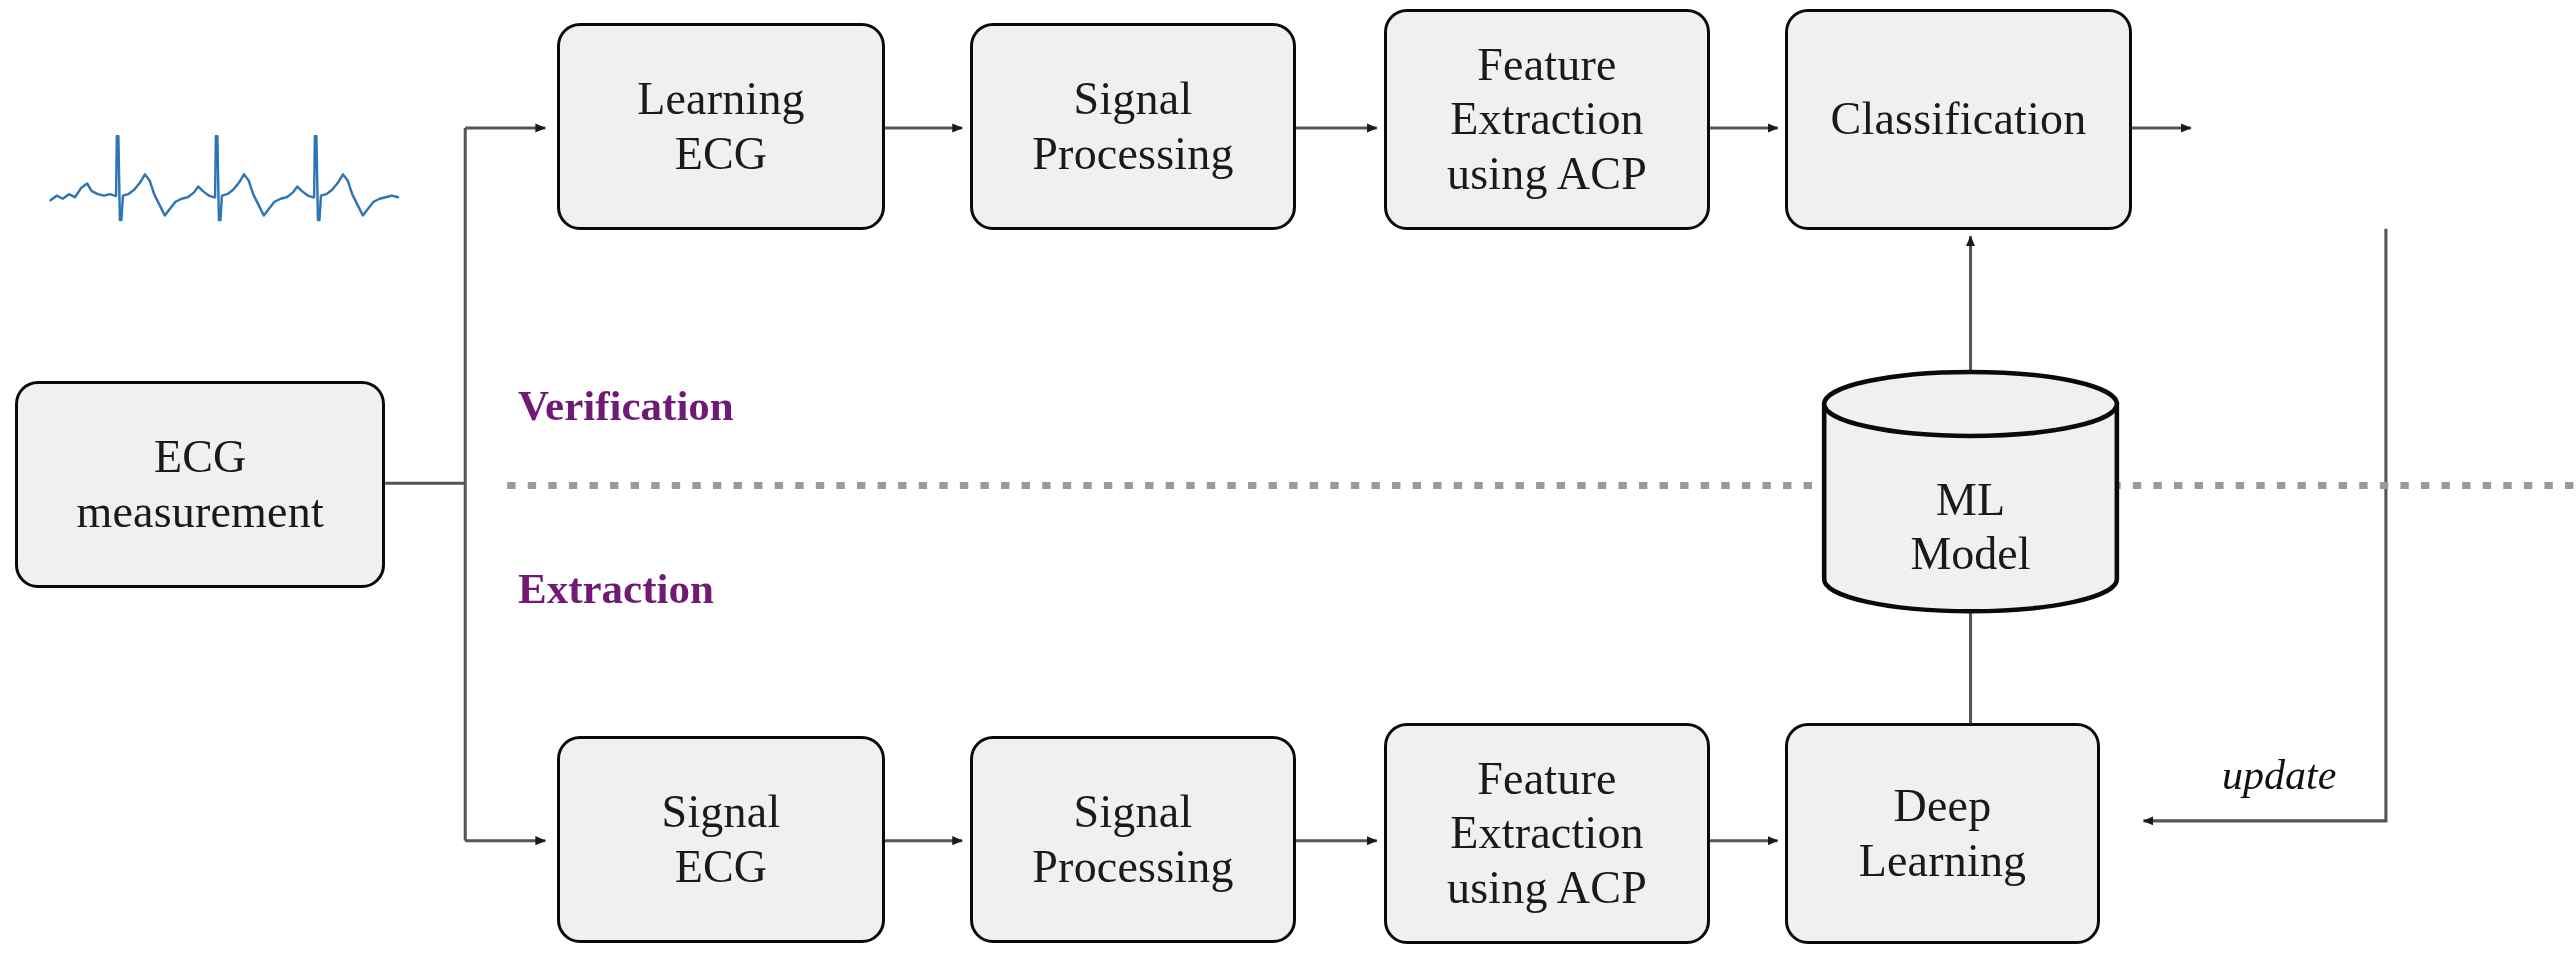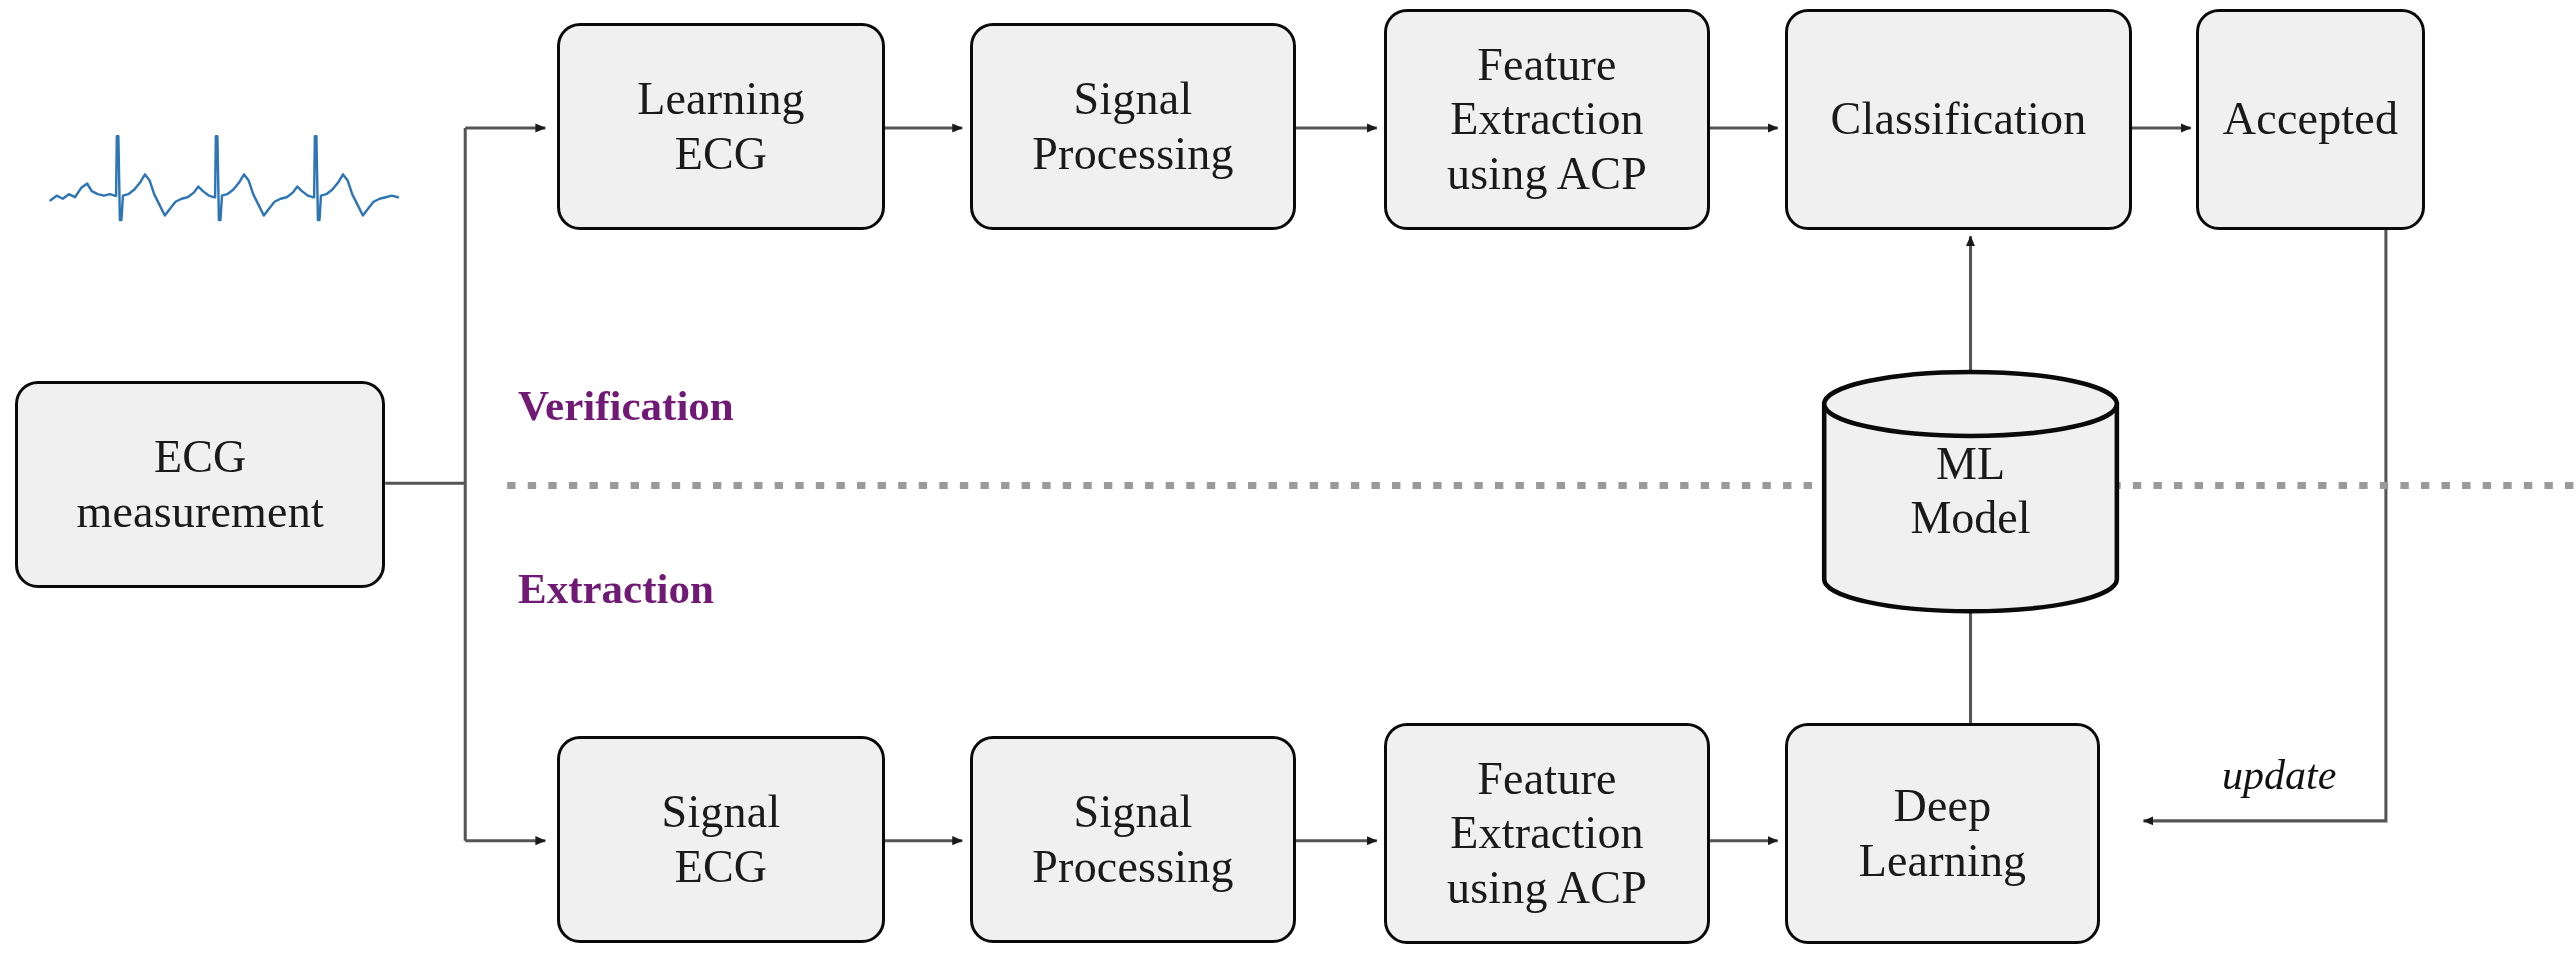--- a/index.html
+++ b/index.html
@@ -61,20 +61,21 @@
     white-space: nowrap;
   }
   .cyl-label {
     position: absolute;
     font-family: "Liberation Serif", "DejaVu Serif", serif;
     font-size: 46px;
     line-height: 1.18;
     color: #1a1a1a;
     text-align: center;
     white-space: pre-line;
+    margin-top: 36px;
   }
   .ecg-wave {
     position: absolute;
   }
 </style>
 </head>
 <body>
 
 <div id="diagram-root">
 
@@ -158,23 +159,20 @@
   <div class="node-box" style="left:1384px; top:9.1px; width:326px; height:221px;">
     <span class="label-lines">Feature
 Extraction
 using ACP</span>
   </div>
 
   <div class="node-box" style="left:1785px; top:9.1px; width:347px; height:221px;">
     <span class="label-lines">Classification</span>
   </div>
 
-  <div class="node-box" style="left:2196px; top:9.1px; width:229px; height:221px;">
-    <span class="label-lines">Accepted</span>
-  </div>
 
   <div class="node-box" style="left:557px; top:736px; width:328px; height:207px;">
     <span class="label-lines">Signal
 ECG</span>
   </div>
 
   <div class="node-box" style="left:970px; top:736px; width:326px; height:207px;">
     <span class="label-lines">Signal
 Processing</span>
   </div>

